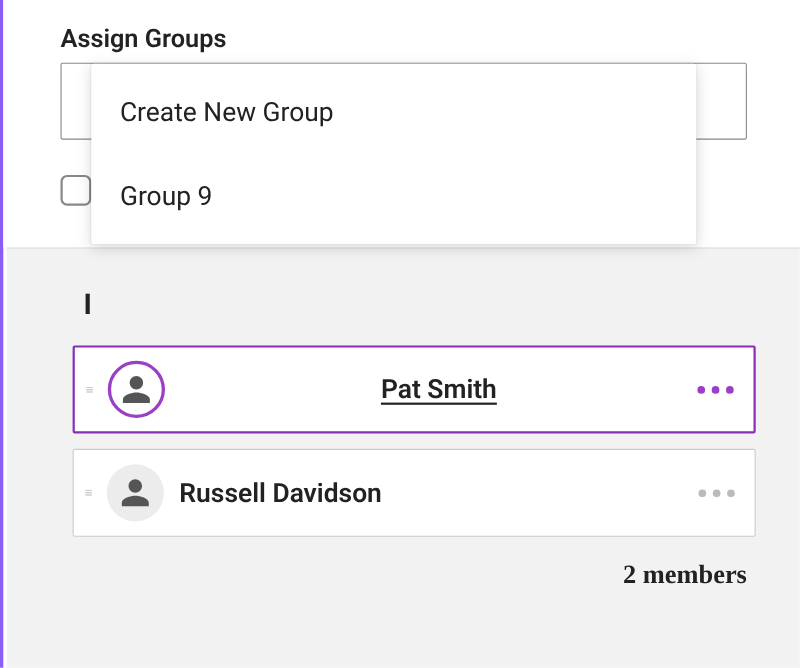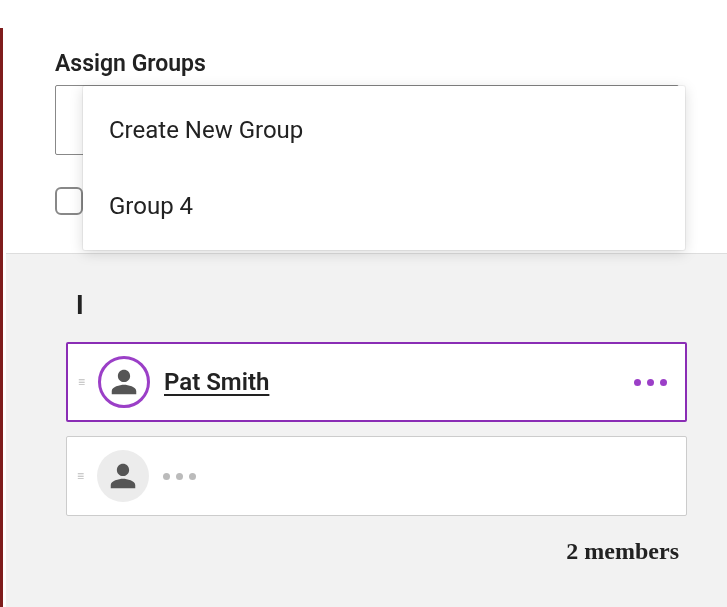--- a/index.html
+++ b/index.html
@@ -7,22 +7,21 @@
       font-family: -apple-system, BlinkMacSystemFont, "Segoe UI", Roboto, Helvetica, Arial, sans-serif;
       width: 727px;
       height: 607px;
       background: #fff;
       position: relative;
       overflow: hidden;
     }
     .outer {
       position: absolute;
       left: 0; top: 0; right: 0; bottom: 0;
-      border-left: 3px solid #7f1d1d;
-      margin-top: 28px;
+      border-left: 3px solid #8b5cf6;
     }
     .upper {
       padding: 22px 48px 0 52px;
       background: #fff;
       position: relative;
       height: 225px;
     }
     .label {
       font-size: 23px;
       font-weight: 600;
@@ -107,20 +106,21 @@
     }
     .member-name {
       font-size: 24px;
       font-weight: 600;
       color: #222;
       flex: 1;
     }
     .member-name.underlined {
       text-decoration: underline;
       text-underline-offset: 4px;
+      text-align: center;
     }
     .more-dots {
       display: flex;
       gap: 6px;
     }
     .more-dots span {
       width: 7px;
       height: 7px;
       border-radius: 50%;
     }
@@ -133,21 +133,21 @@
       color: #222;
       margin-top: 22px;
       padding-right: 8px;
       font-family: Liberation Serif, serif;
     }
     
     .dropdown {
       position: absolute;
       left: 80px;
       top: 58px;
-      width: 602px;
+      width: 550px;
       background: #fff;
       border-radius: 2px;
       box-shadow: 0 3px 14px rgba(0,0,0,0.15), 0 0 0 1px rgba(0,0,0,0.05);
       z-index: 50;
       padding: 6px 0;
     }
     .dropdown-item {
       padding: 24px 26px;
       font-size: 24px;
       color: #222;
@@ -184,27 +184,28 @@
       </div>
     </div>
 
     <div class="member-card">
       <div class="drag-handle">≡</div>
       <div class="avatar-wrap gray">
         <svg class="avatar-icon" viewBox="0 0 24 24">
           <path d="M12 12c2.7 0 4.9-2.2 4.9-4.9S14.7 2.2 12 2.2 7.1 4.4 7.1 7.1 9.3 12 12 12zm0 2.2c-3.3 0-9.8 1.7-9.8 5v2.6h19.6v-2.6c0-3.3-6.5-5-9.8-5z"></path>
         </svg>
       </div>
+      <div class="member-name">Russell Davidson</div>
       <div class="more-dots gray">
         <span></span>
           <span></span>
           <span></span>
       </div>
     </div>
 
     <div class="member-count">2 members</div>
   </div>
 
   <div class="dropdown">
     <div class="dropdown-item">Create New Group</div>
-    <div class="dropdown-item">Group 4</div>
+    <div class="dropdown-item">Group 9</div>
   </div>
 </div>
 
 </body></html>

